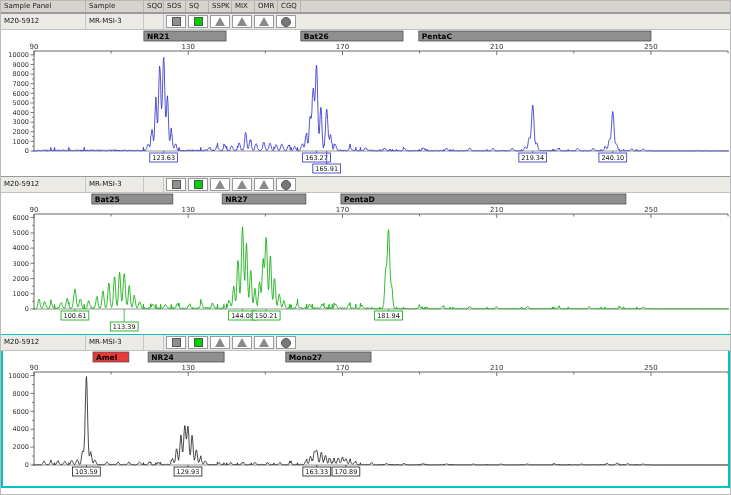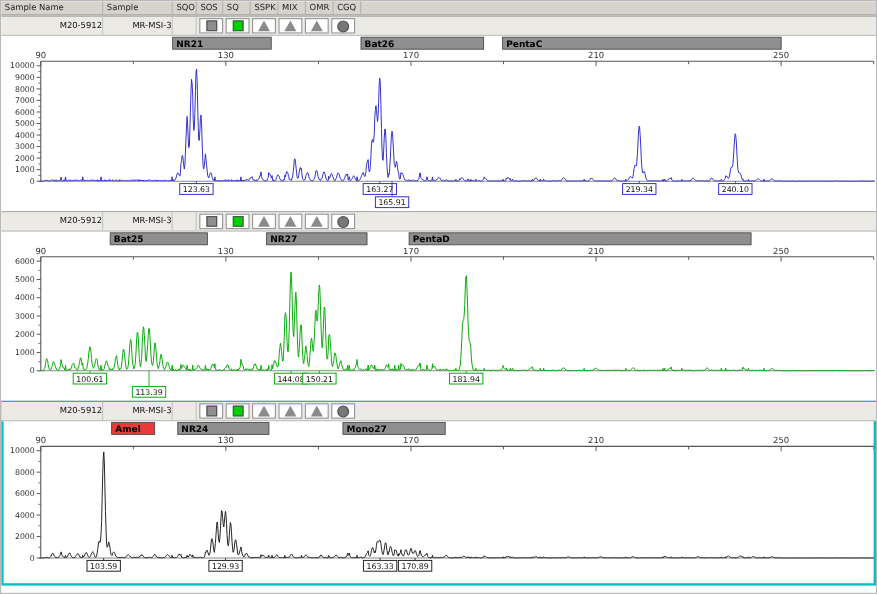--- a/index.html
+++ b/index.html
@@ -8,38 +8,38 @@
   
   .thead{display:flex;height:12px;background:#d6d3cc;border-bottom:1px solid #9a9a9a;}
   .hcell{font-size:7px;line-height:11px;color:#222;padding-left:3px;border-right:1px solid #b5b5b5;overflow:hidden;white-space:nowrap;}
   .hcell:nth-child(1){width:85px}.hcell:nth-child(2){width:58px}.hcell:nth-child(3){width:20px}
   .hcell:nth-child(4){width:22px}.hcell:nth-child(5){width:23px}.hcell:nth-child(6){width:23px}
   .hcell:nth-child(7){width:23px}.hcell:nth-child(8){width:23px}.hcell:nth-child(9){width:23px}
   .hfill{flex:1;}
   
   .panel{border-top:1px solid #9a9a9a;background:#fff;}
   .panel.selected{outline:2px solid #00c2c2;outline-offset:-2px;}
-  .srow{position:relative;display:flex;height:16px;background:#eceae5;border-bottom:1px solid #c2c2c2;text-align:right;}
+  .srow{position:relative;display:flex;height:16px;background:#eceae5;border-bottom:1px solid #c2c2c2;}
   .scell{font-size:7px;line-height:15px;color:#111;padding-left:3px;border-right:1px solid #c6c6c6;overflow:hidden;white-space:nowrap;}
   .scell.name{width:85px}.scell.pnl{width:58px}.scell.gap{width:20px}
   .flags{position:absolute;left:165px;top:1px;display:flex;}
   .flagcell{width:20px;height:13px;background:#fff;border:1px solid #9a9a9a;margin-right:2px;display:flex;align-items:center;justify-content:center;}
   .fi.square{width:9px;height:9px;border:1px solid #555;}
   .fi.circle{width:10px;height:10px;border:1px solid #555;border-radius:50%;}
   .fi.triangle{width:0;height:0;border-left:5px solid transparent;border-right:5px solid transparent;border-bottom:9px solid #8a8a8a;}
   svg.plot{display:block;}
   svg text{font-family:"DejaVu Sans","Liberation Sans",sans-serif;}
 </style>
 </head>
 <body>
 
 <div class="app">
 
   <div class="thead">
-    <div class="hcell">Sample Name</div>
+    <div class="hcell">Sample Panel</div>
     <div class="hcell">Sample</div>
     <div class="hcell">SQO</div>
     <div class="hcell">SOS</div>
     <div class="hcell">SQ</div>
     <div class="hcell">SSPK</div>
     <div class="hcell">MIX</div>
     <div class="hcell">OMR</div>
     <div class="hcell">CGQ</div>
     <div class="hfill"></div>
   </div>

